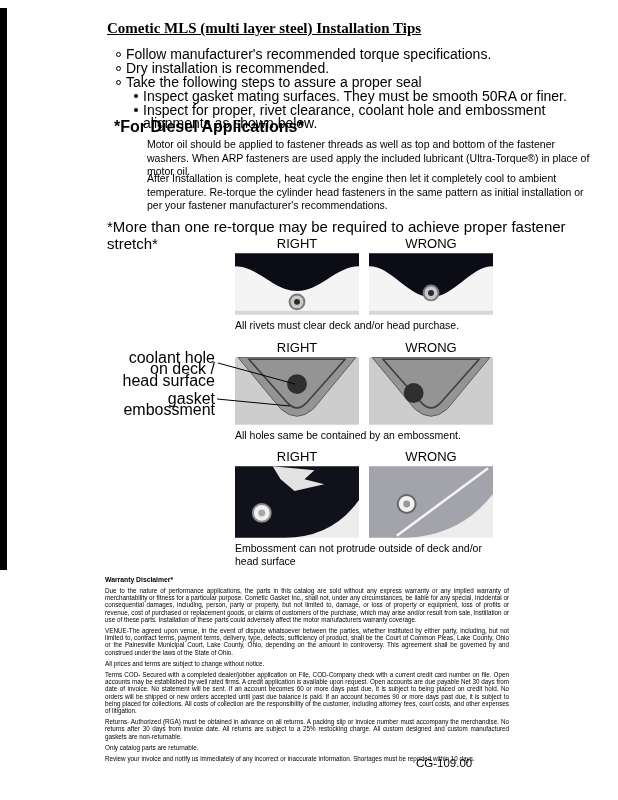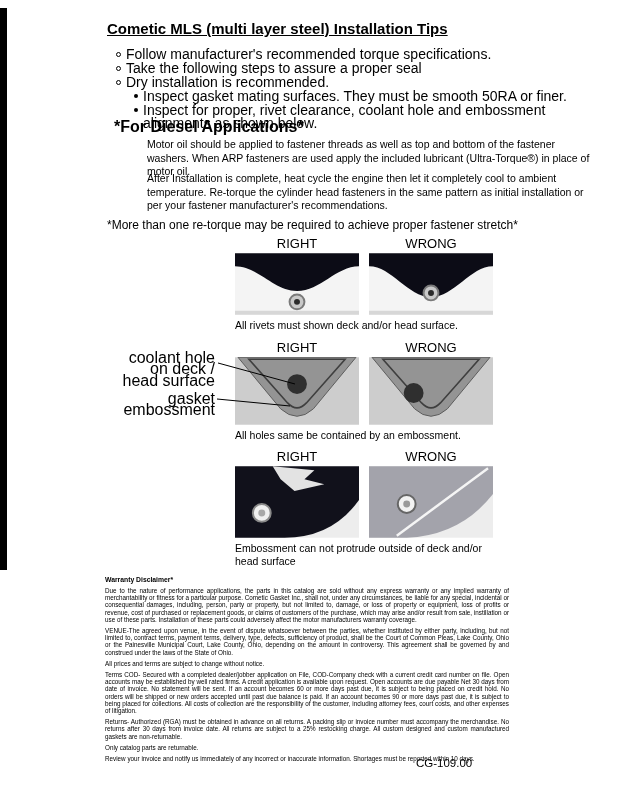--- a/index.html
+++ b/index.html
@@ -8,33 +8,33 @@
     background:#ffffff;
     font-family:"Liberation Sans", sans-serif;
     color:#000;
     position:relative;
     overflow:hidden;
   }
   .edge-bar { position:absolute; left:0; top:8px; width:7px; height:562px; background:#000; }
 
   .title {
     position:absolute; top:20px; left:107px;
-    font-size:15px; font-weight:bold; text-decoration:underline;
+    font-size:15px; font-weight:bold; text-decoration:underline;font-family:Liberation Serif, serif;
   }
   .bullets { position:absolute; top:48px; left:116px; width:470px; font-size:14px; }
   .bullet-row { display:flex; align-items:flex-start; line-height:13px; margin-bottom:1px; }
   .b-circle { width:5px; height:5px; border:1px solid #000; border-radius:50%; margin:4px 5px 0 0; flex:none; }
   .b-dot { width:4px; height:4px; background:#000; border-radius:50%; margin:4px 5px 0 0; flex:none; }
   .sub { margin-left:18px; }
 
   .diesel-h { position:absolute; top:118px; left:114px; font-size:16px; font-weight:bold; }
   .para { position:absolute; left:107px; width:445px; font-size:10.5px; line-height:13.5px;margin-left:40px; }
   .para1 { top:138px; }
   .para2 { top:172px; }
-  .note  { position:absolute; top:218px; left:107px; width:470px; font-size:12px; }
+  .note  { position:absolute; top:218px; left:107px; width:470px; font-size:15px; }
 
   .figures { position:absolute; top:236px; left:0; width:610px; }
   .fig { position:relative; width:618px; }
   .fig-labels { display:flex; margin-left:235px; width:258px; gap:10px; font-size:13px; }
   .fig-label { width:124px; text-align:center; }
   .fig-panels { display:flex; margin-left:235px; gap:10px; margin-top:2px; }
   .panel { width:124px; display:block; }
   .panel svg { display:block; width:124px; }
   .fig-caption { margin:4px 0 8px 235px; font-size:10.5px; line-height:12.5px; width:270px; }
 
@@ -58,25 +58,25 @@
 
 <h1 class="title">Cometic MLS (multi layer steel) Installation Tips</h1>
 
 <div class="bullets">
   <div class="bullet-row">
     <span class="b-circle"></span>
     <span>Follow manufacturer's recommended torque specifications.</span>
   </div>
   <div class="bullet-row">
     <span class="b-circle"></span>
-    <span>Take the following steps to assure a proper seal</span>
+    <span>Dry installation is recommended.</span>
   </div>
   <div class="bullet-row">
     <span class="b-circle"></span>
-    <span>Dry installation is recommended.</span>
+    <span>Take the following steps to assure a proper seal</span>
   </div>
   <div class="bullet-row sub">
     <span class="b-dot"></span>
     <span>Inspect gasket mating surfaces.  They must be smooth 50RA or finer.</span>
   </div>
   <div class="bullet-row sub">
     <span class="b-dot"></span>
     <span>Inspect for proper, rivet clearance, coolant hole and embossment alignments as shown below.</span>
   </div>
 </div>
@@ -106,21 +106,21 @@
       <span class="panel">
         <svg viewBox="0 0 125 62" width="124" height="62" xmlns="http://www.w3.org/2000/svg">
           <rect width="125" height="62" fill="#f4f4f4"></rect>
           <path d="M0,0 H125 V13 C102,13 86,44 62.5,44 C39,44 23,13 0,13 Z" fill="#0c0c16"></path>
           <path d="M0,58 H125 V62 H0 Z" fill="#d7d7d7"></path>
           <circle cx="62.5" cy="40" r="7.5" fill="#c9c9c9" stroke="#7a7a7a" stroke-width="2"></circle>
           <circle cx="62.5" cy="40" r="3" fill="#2b2b2b"></circle>
         </svg>
       </span>
     </div>
-    <div class="fig-caption">All rivets must shown deck and/or head surface.</div>
+    <div class="fig-caption">All rivets must clear deck and/or head purchase.</div>
   </div>
 
   <div class="fig">
     <div class="fig-labels">
       <div class="fig-label">RIGHT</div>
       <div class="fig-label">WRONG</div>
     </div>
     <div class="fig-panels">
       <span class="panel">
         <svg viewBox="0 0 125 68" width="124" height="68" xmlns="http://www.w3.org/2000/svg">

